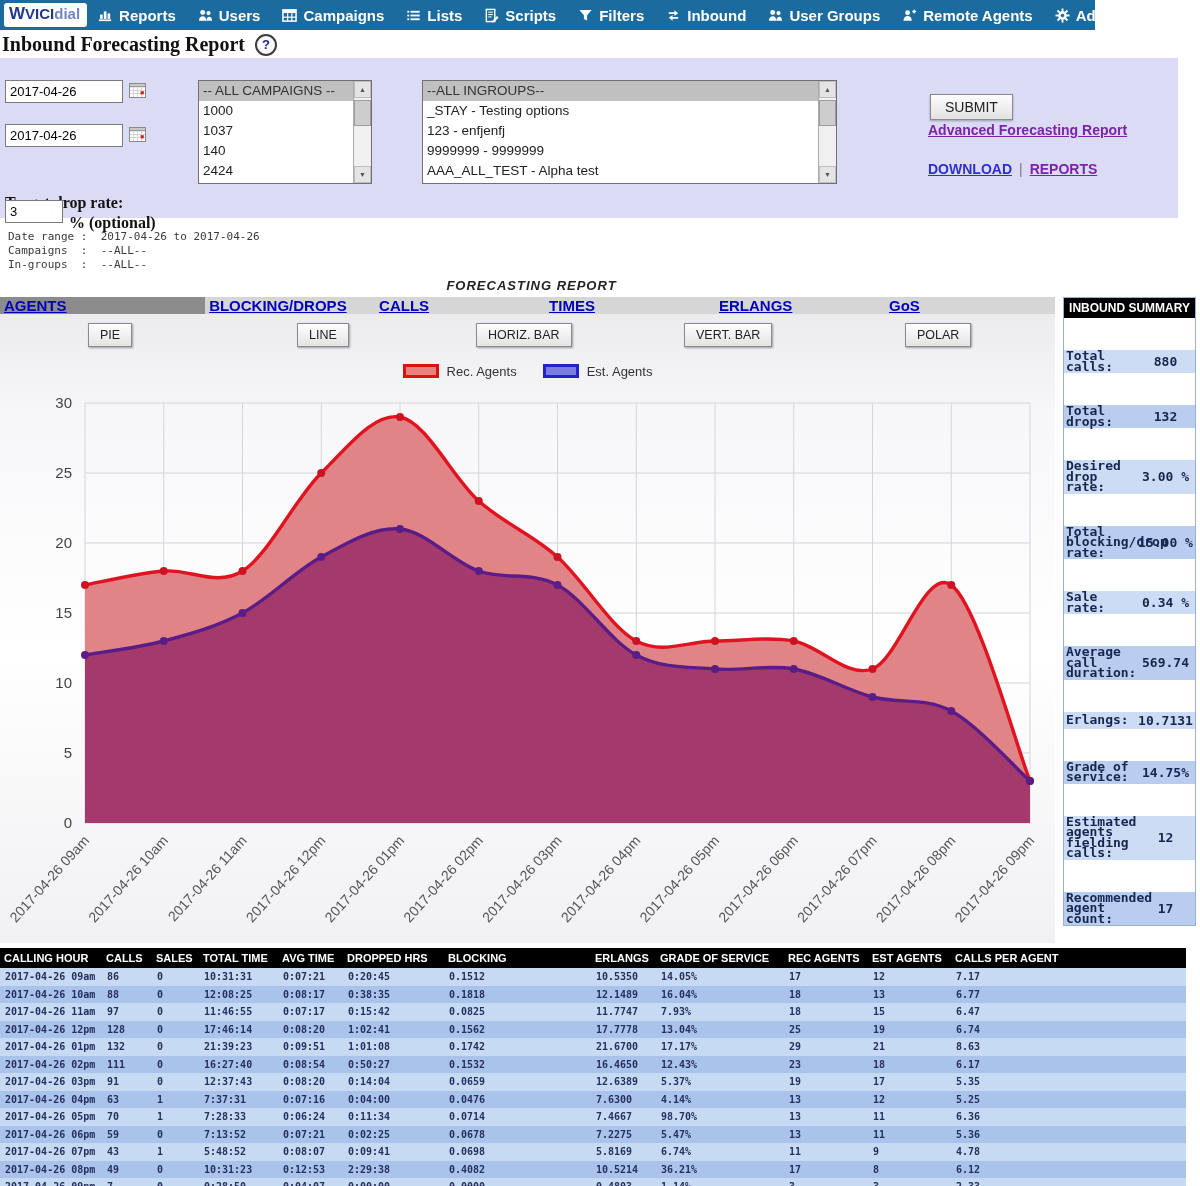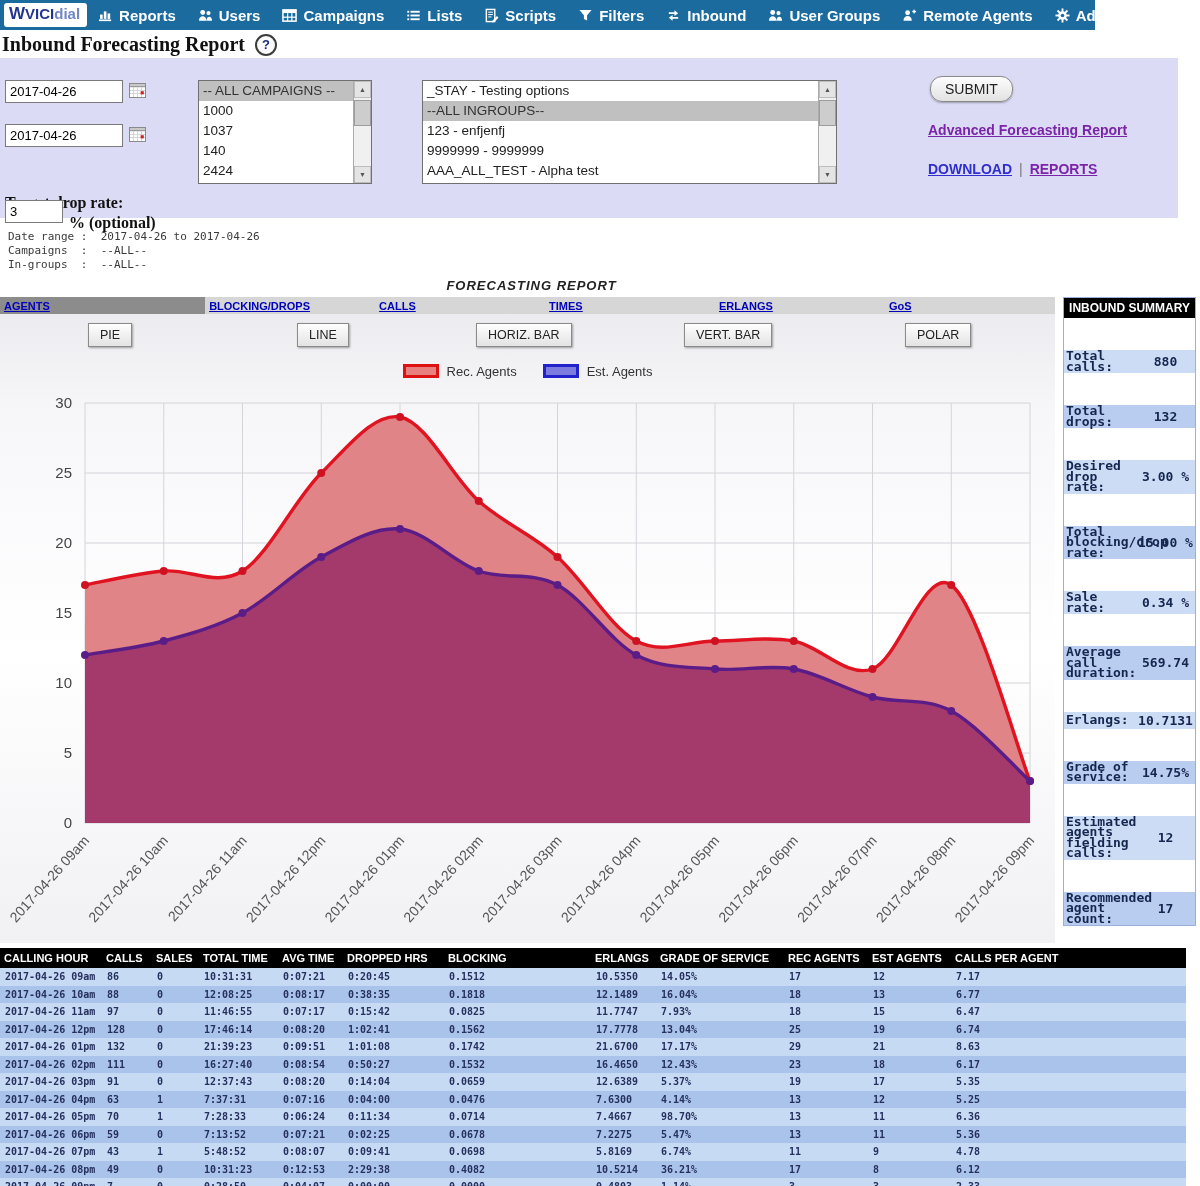--- a/index.html
+++ b/index.html
@@ -38,21 +38,21 @@
   a.rp{color:var(--link-purple);font-size:14px;font-weight:bold;text-decoration:underline;cursor:pointer;}
   .sep{color:#777;font-size:14px;}
 
   
   .crit{font-family:"DejaVu Sans Mono",monospace;font-size:11px;line-height:14px;color:#3a3a3a;margin:12px 0 0 8px;white-space:pre;}
 
   
   .fr-title{width:1055px;text-align:center;font-style:italic;font-weight:bold;font-size:13px;letter-spacing:1px;color:#222;margin:6px 0 4px 4px;}
   .report-wrap{display:flex;align-items:flex-start;}
   .chart-block{width:1055px;background:linear-gradient(180deg,#eaeaee 0%,#f7f7fa 18%,#ffffff 55%,#f1f1f4 100%);}
-  .tabbar{height:17px;display:flex;background:#d6d6d6;font-size:11px;font-weight:bold;align-items:stretch;}
+  .tabbar{height:17px;display:flex;background:#d6d6d6;font-size:15px;font-weight:bold;align-items:stretch;}
   .tab{display:flex;align-items:center;padding-left:4px;width:170px;cursor:pointer;}
   .tab.active{width:206px;background:#8c8c8c;}
   .tab span{color:var(--tab-link);text-decoration:underline;}
   .btnrow{position:relative;height:32px;margin-top:9px;}
   .chart-btn{position:absolute;top:0;border:1px solid #8a8a8a;background:linear-gradient(#fefefe,#e3e3e3);padding:4px 11px;font-size:12.5px;color:#222;box-shadow:1px 1px 2px rgba(0,0,0,.35);cursor:pointer;white-space:nowrap;}
   .legend{display:flex;justify-content:center;align-items:center;gap:26px;height:24px;margin:4px 0 0 0;}
   .leg-item{display:flex;align-items:center;gap:8px;font-size:13px;color:#333;}
   .leg-swatch{width:36px;height:14px;box-sizing:border-box;}
 
   
@@ -253,36 +253,36 @@
       <div class="lb-track">
           <div class="lb-thumb"></div>
         </div>
       <div class="lb-arrow">▼</div>
     </div>
   </div>
 
   <div style="position:absolute;left:422px;top:2px;" class="flabel">In-groups:</div>
   <div class="listbox" style="position:absolute;left:422px;top:22px;width:413px;">
     <div class="lb-options" id="ingroups-options">
+        <div class="lb-option sel">--ALL INGROUPS--</div>
         <div class="lb-option">_STAY - Testing options</div>
-        <div class="lb-option sel">--ALL INGROUPS--</div>
         <div class="lb-option">123 - enfjenfj</div>
         <div class="lb-option">9999999 - 9999999</div>
         <div class="lb-option">AAA_ALL_TEST - Alpha test</div>
       </div>
     <div class="lb-scroll">
       <div class="lb-arrow">▲</div>
       <div class="lb-track">
           <div class="lb-thumb"></div>
         </div>
       <div class="lb-arrow">▼</div>
     </div>
   </div>
 
-  <button class="submit-btn" style="position:absolute;left:930px;top:18px;border-radius:12px;">SUBMIT</button>
+  <button class="submit-btn" style="position:absolute;left:930px;top:36px;">SUBMIT</button>
   <a class="adv" style="position:absolute;left:928px;top:64px;">Advanced Forecasting Report</a>
   <div style="position:absolute;left:928px;top:103px;display:flex;gap:7px;align-items:center;">
     <a class="dl">DOWNLOAD</a>
     <span class="sep">|</span>
     <a class="rp">REPORTS</a>
   </div>
 </div>
 
 <div class="crit" id="criteria-text">Date range :  2017-04-26 to 2017-04-26
 Campaigns  :  --ALL--

